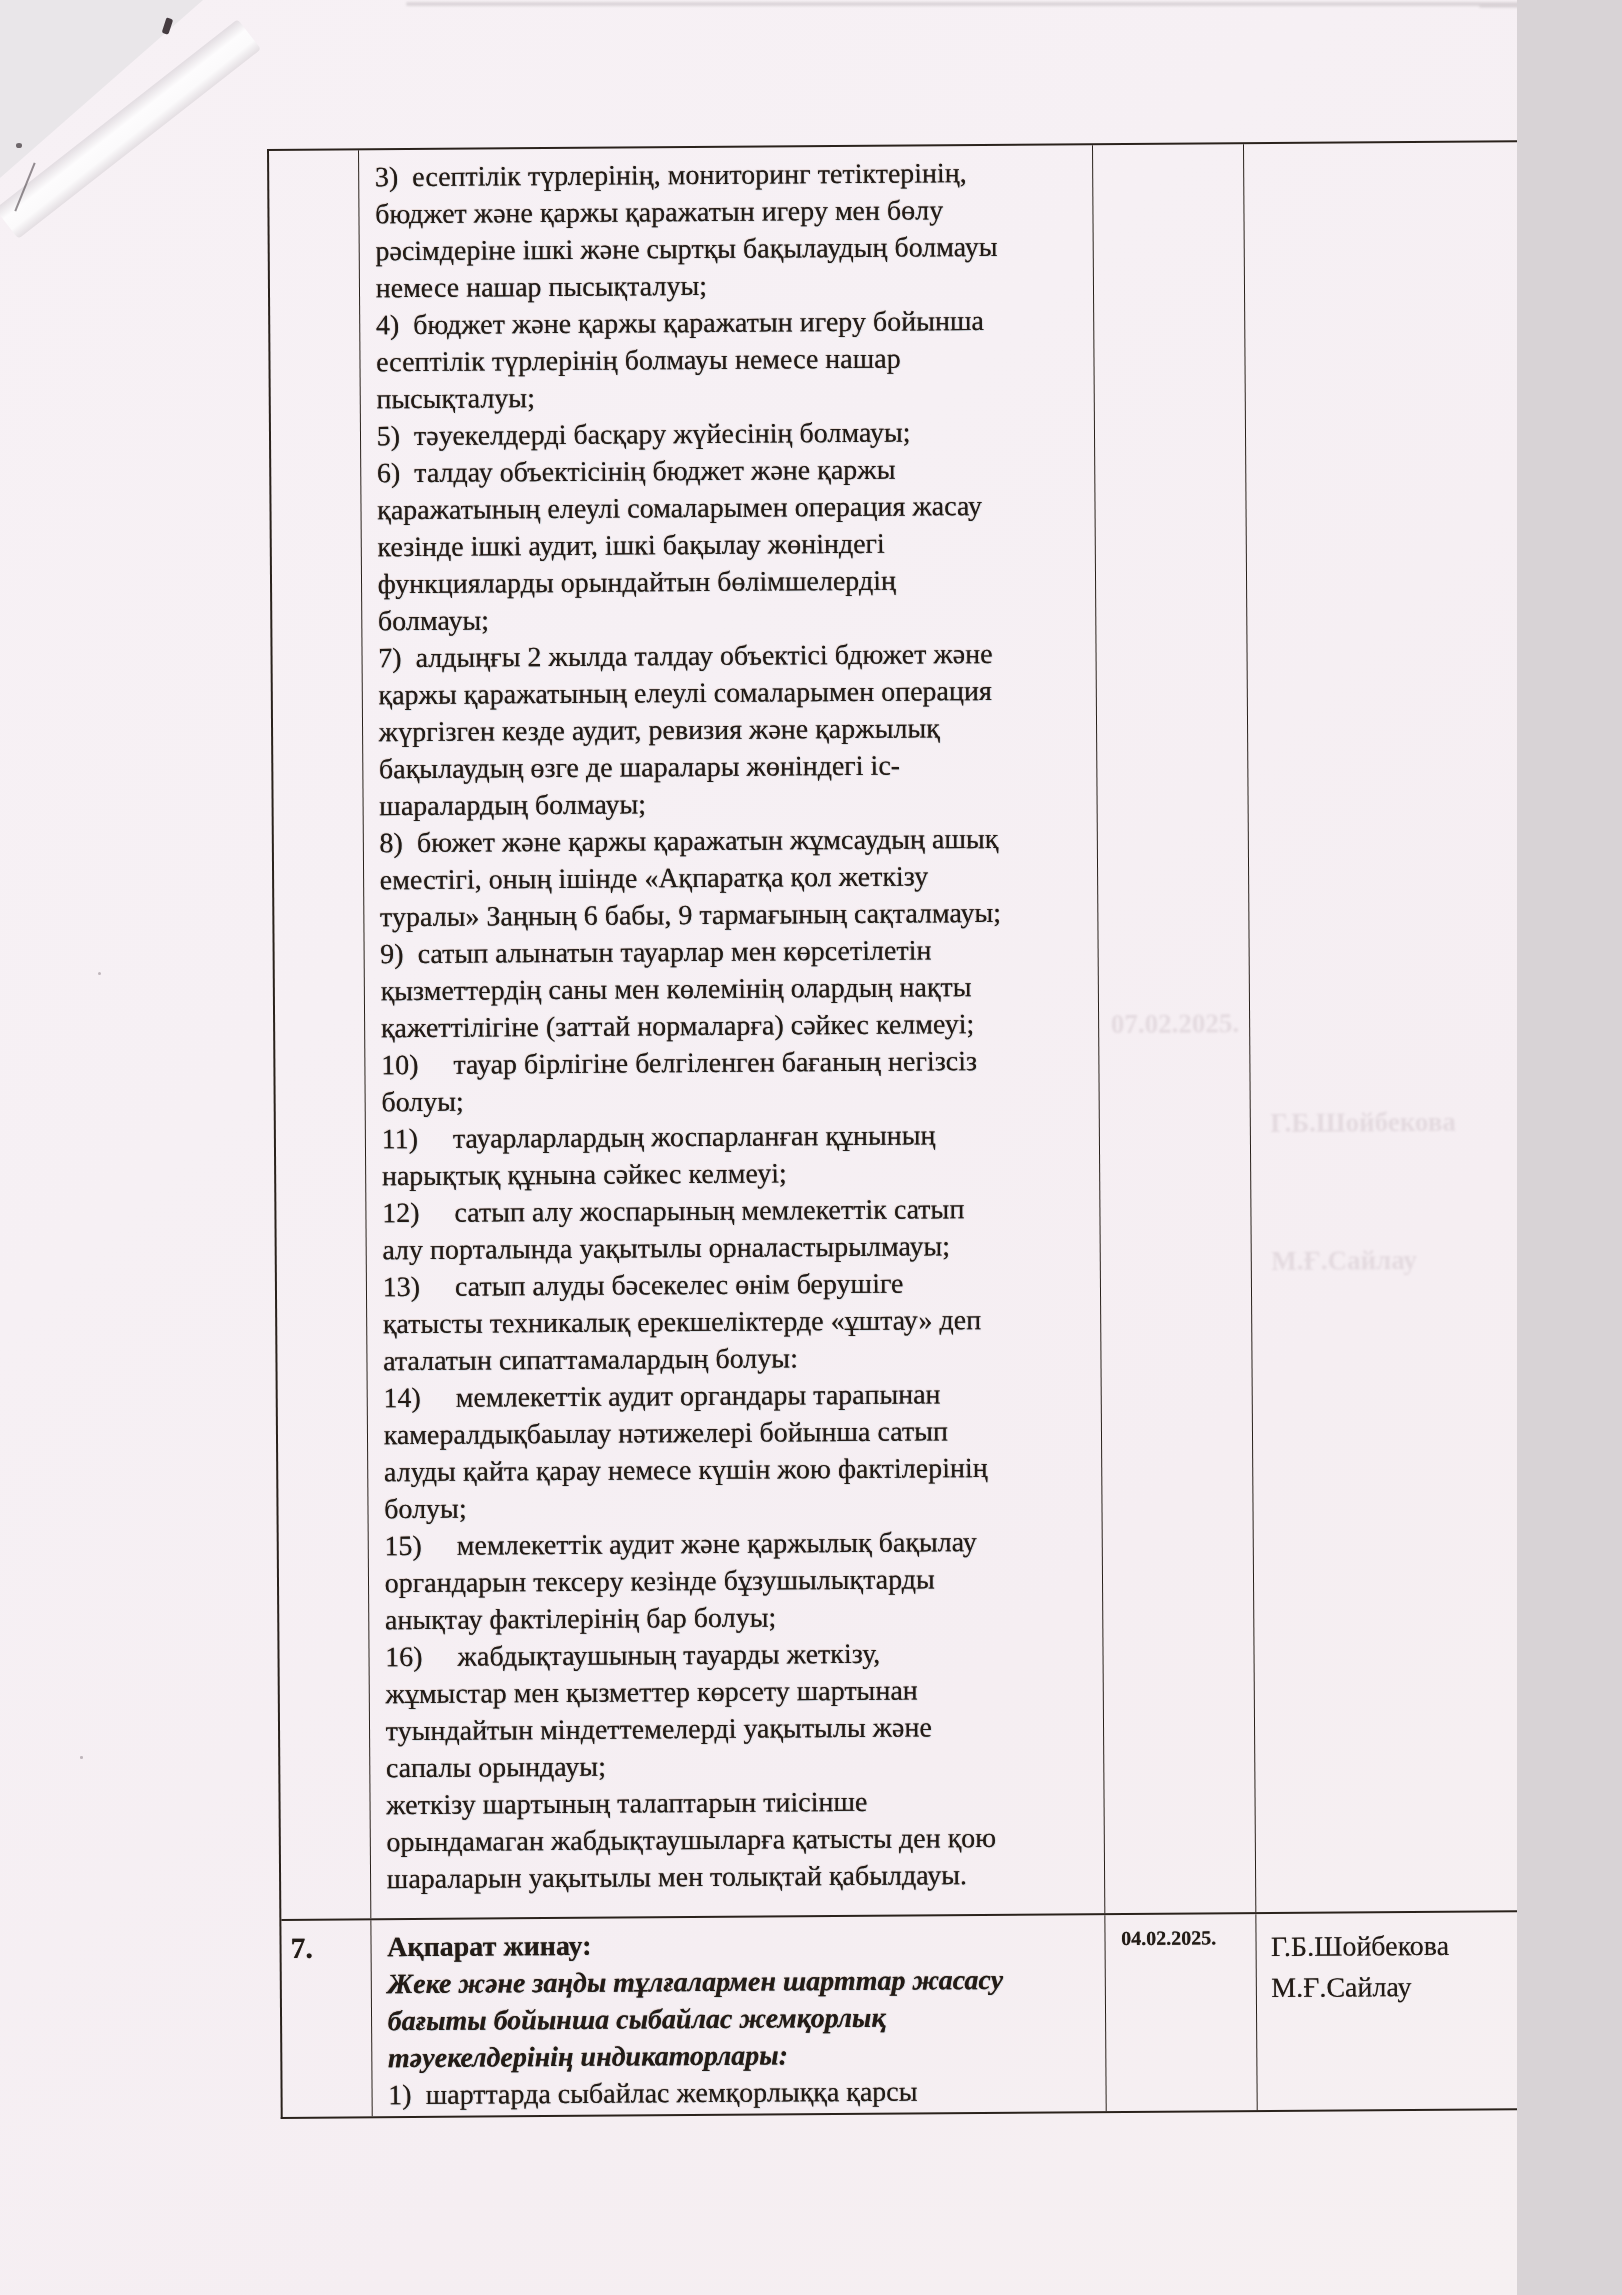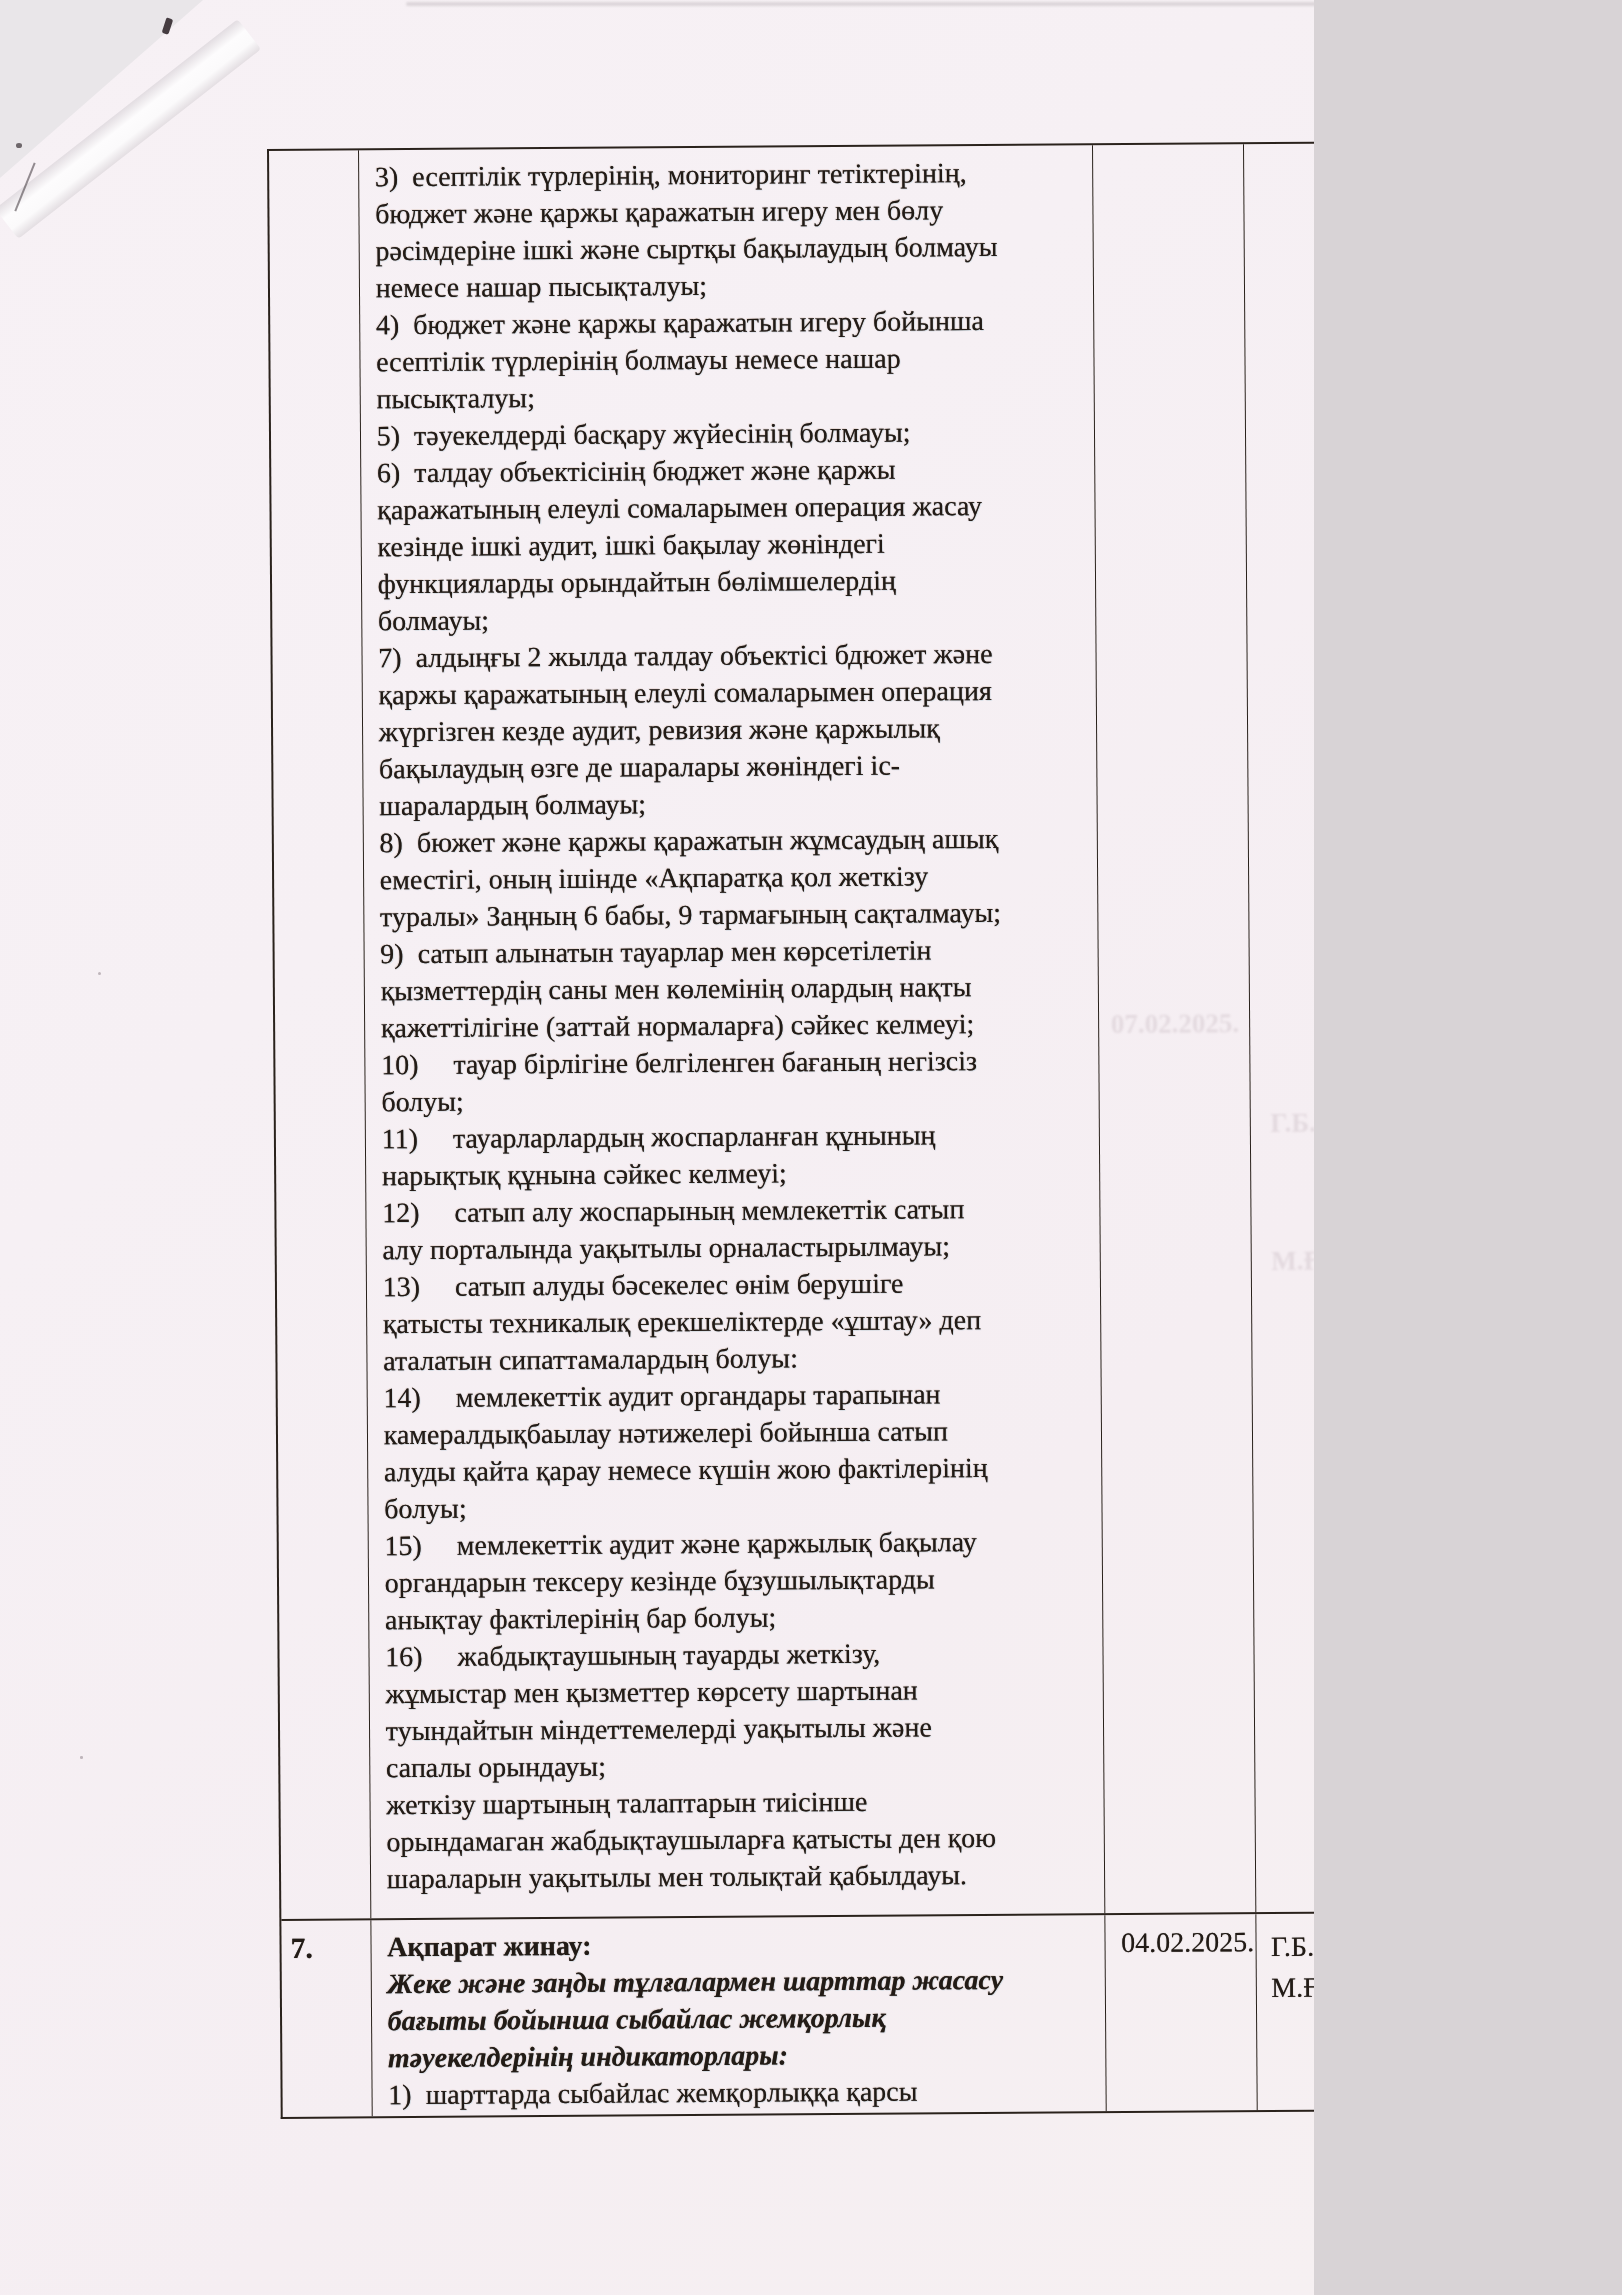--- a/index.html
+++ b/index.html
@@ -4,24 +4,23 @@
 <style>
   :root{
     --page-background:#f6f0f4;
     --ink:#221b16;
     --table-border:#2a221c;
   }
   html,body{margin:0;padding:0;}
   body{background:#d8d3d6;font-family:"Liberation Serif","DejaVu Serif",serif;}
   .page{
     position:relative;
-    width:1296px;height:2295px;
+    width:1517px;height:2295px;
     background:linear-gradient(135deg,#f7f1f5 0%,var(--page-background,#f6f0f4) 35%,#f5eef2 70%,#f6f0f2 100%);
     overflow:hidden;
-    padding-left:18px;
   }
   
   .corner-shadow{
     position:absolute;left:0;top:0;width:209px;height:183px;
     background:#e9e6e9;
     clip-path:polygon(0 0,203px 0,0 178px);
   }
   .corner-band{
     position:absolute;left:-26px;top:110px;width:308px;height:38px;
     background:linear-gradient(180deg,rgba(210,205,210,.55),#fdfcfd 35%,#fbfafb 70%,rgba(215,210,214,.6));
@@ -79,21 +78,21 @@
                 1px 1px 0 rgba(0,140,190,.08),
                 -1px -1px 0 rgba(190,80,0,.08);
   }
   .line-bold{font-weight:700;}
   .line-bold-italic{font-weight:700;font-style:italic;}
   .row-number{
     font-size:29.4px;font-weight:700;
     text-shadow:0 0 0.7px rgba(34,27,22,.75);
   }
   .date-text{
-    font-size:28px;font-weight:400;white-space:pre;
+    font-size:20px;font-weight:700;white-space:pre;
     text-shadow:0 0 0.7px rgba(34,27,22,.75);
   }
   .executor-line{
     font-size:28px;line-height:41px;white-space:pre;
     text-shadow:0 0 0.7px rgba(34,27,22,.7);
   }
   
   .ghost{
     position:absolute;color:#8d7682;opacity:.17;filter:blur(1px);
     font-weight:700;white-space:pre;pointer-events:none;

